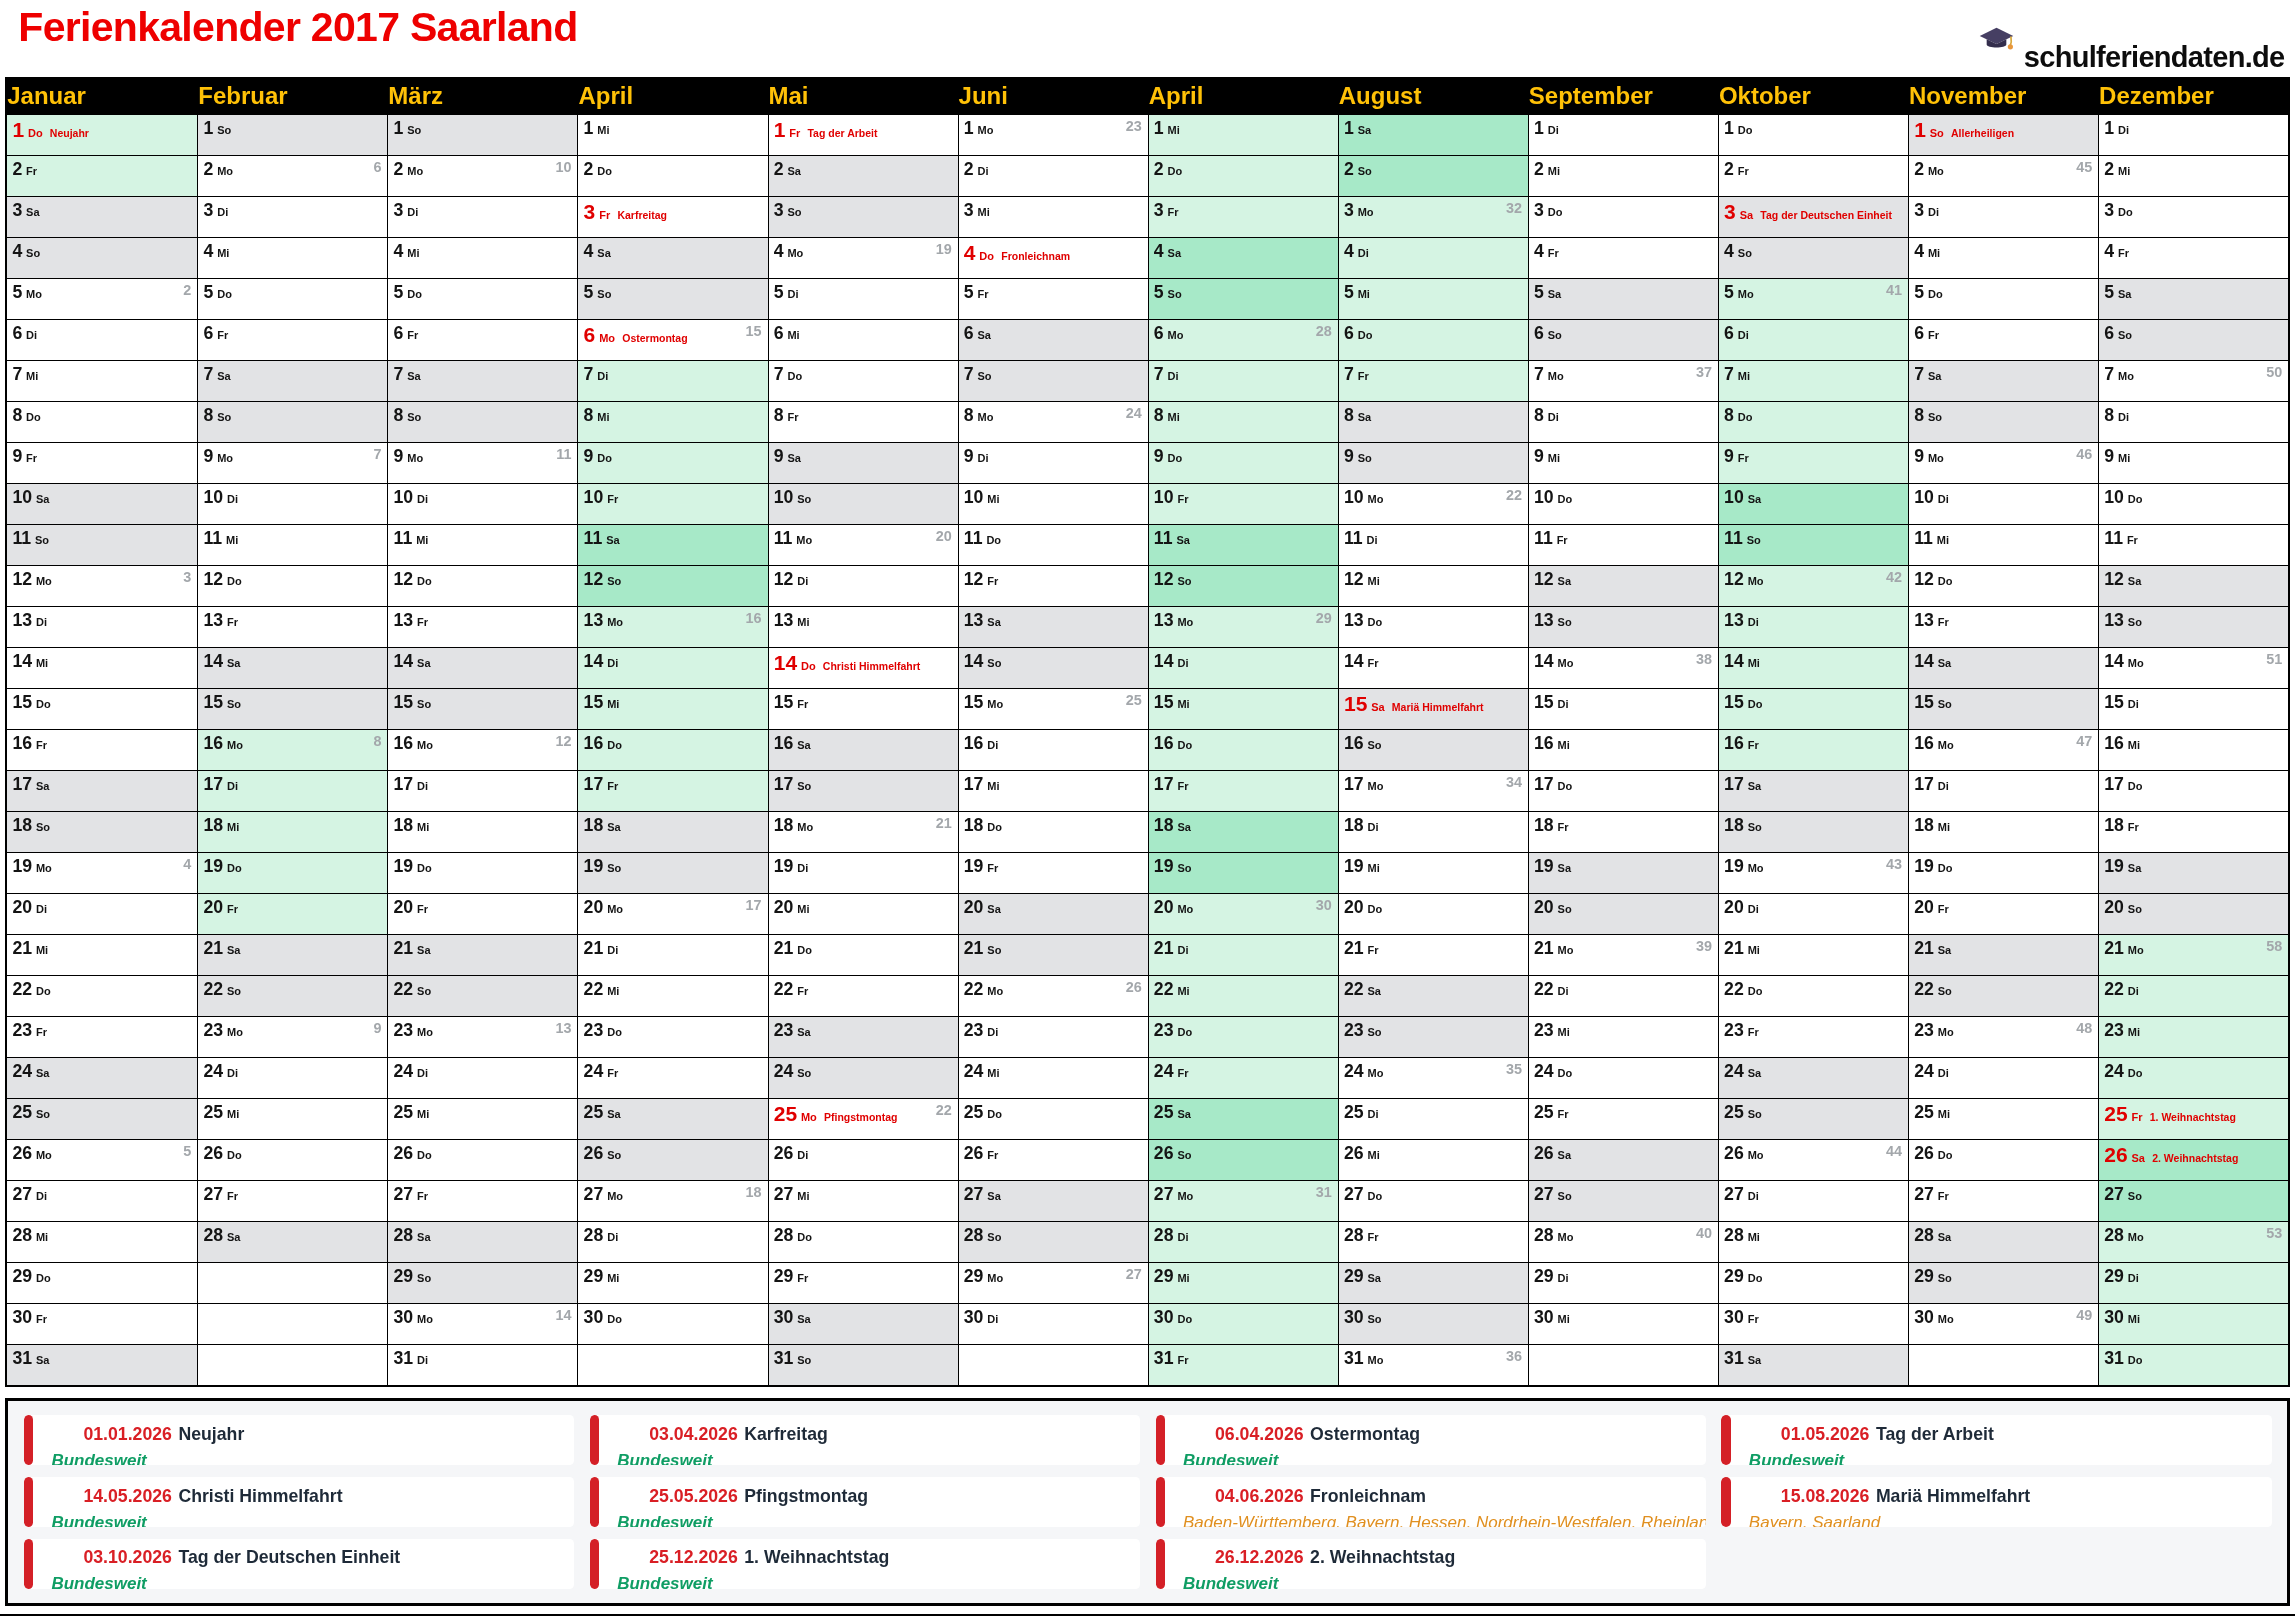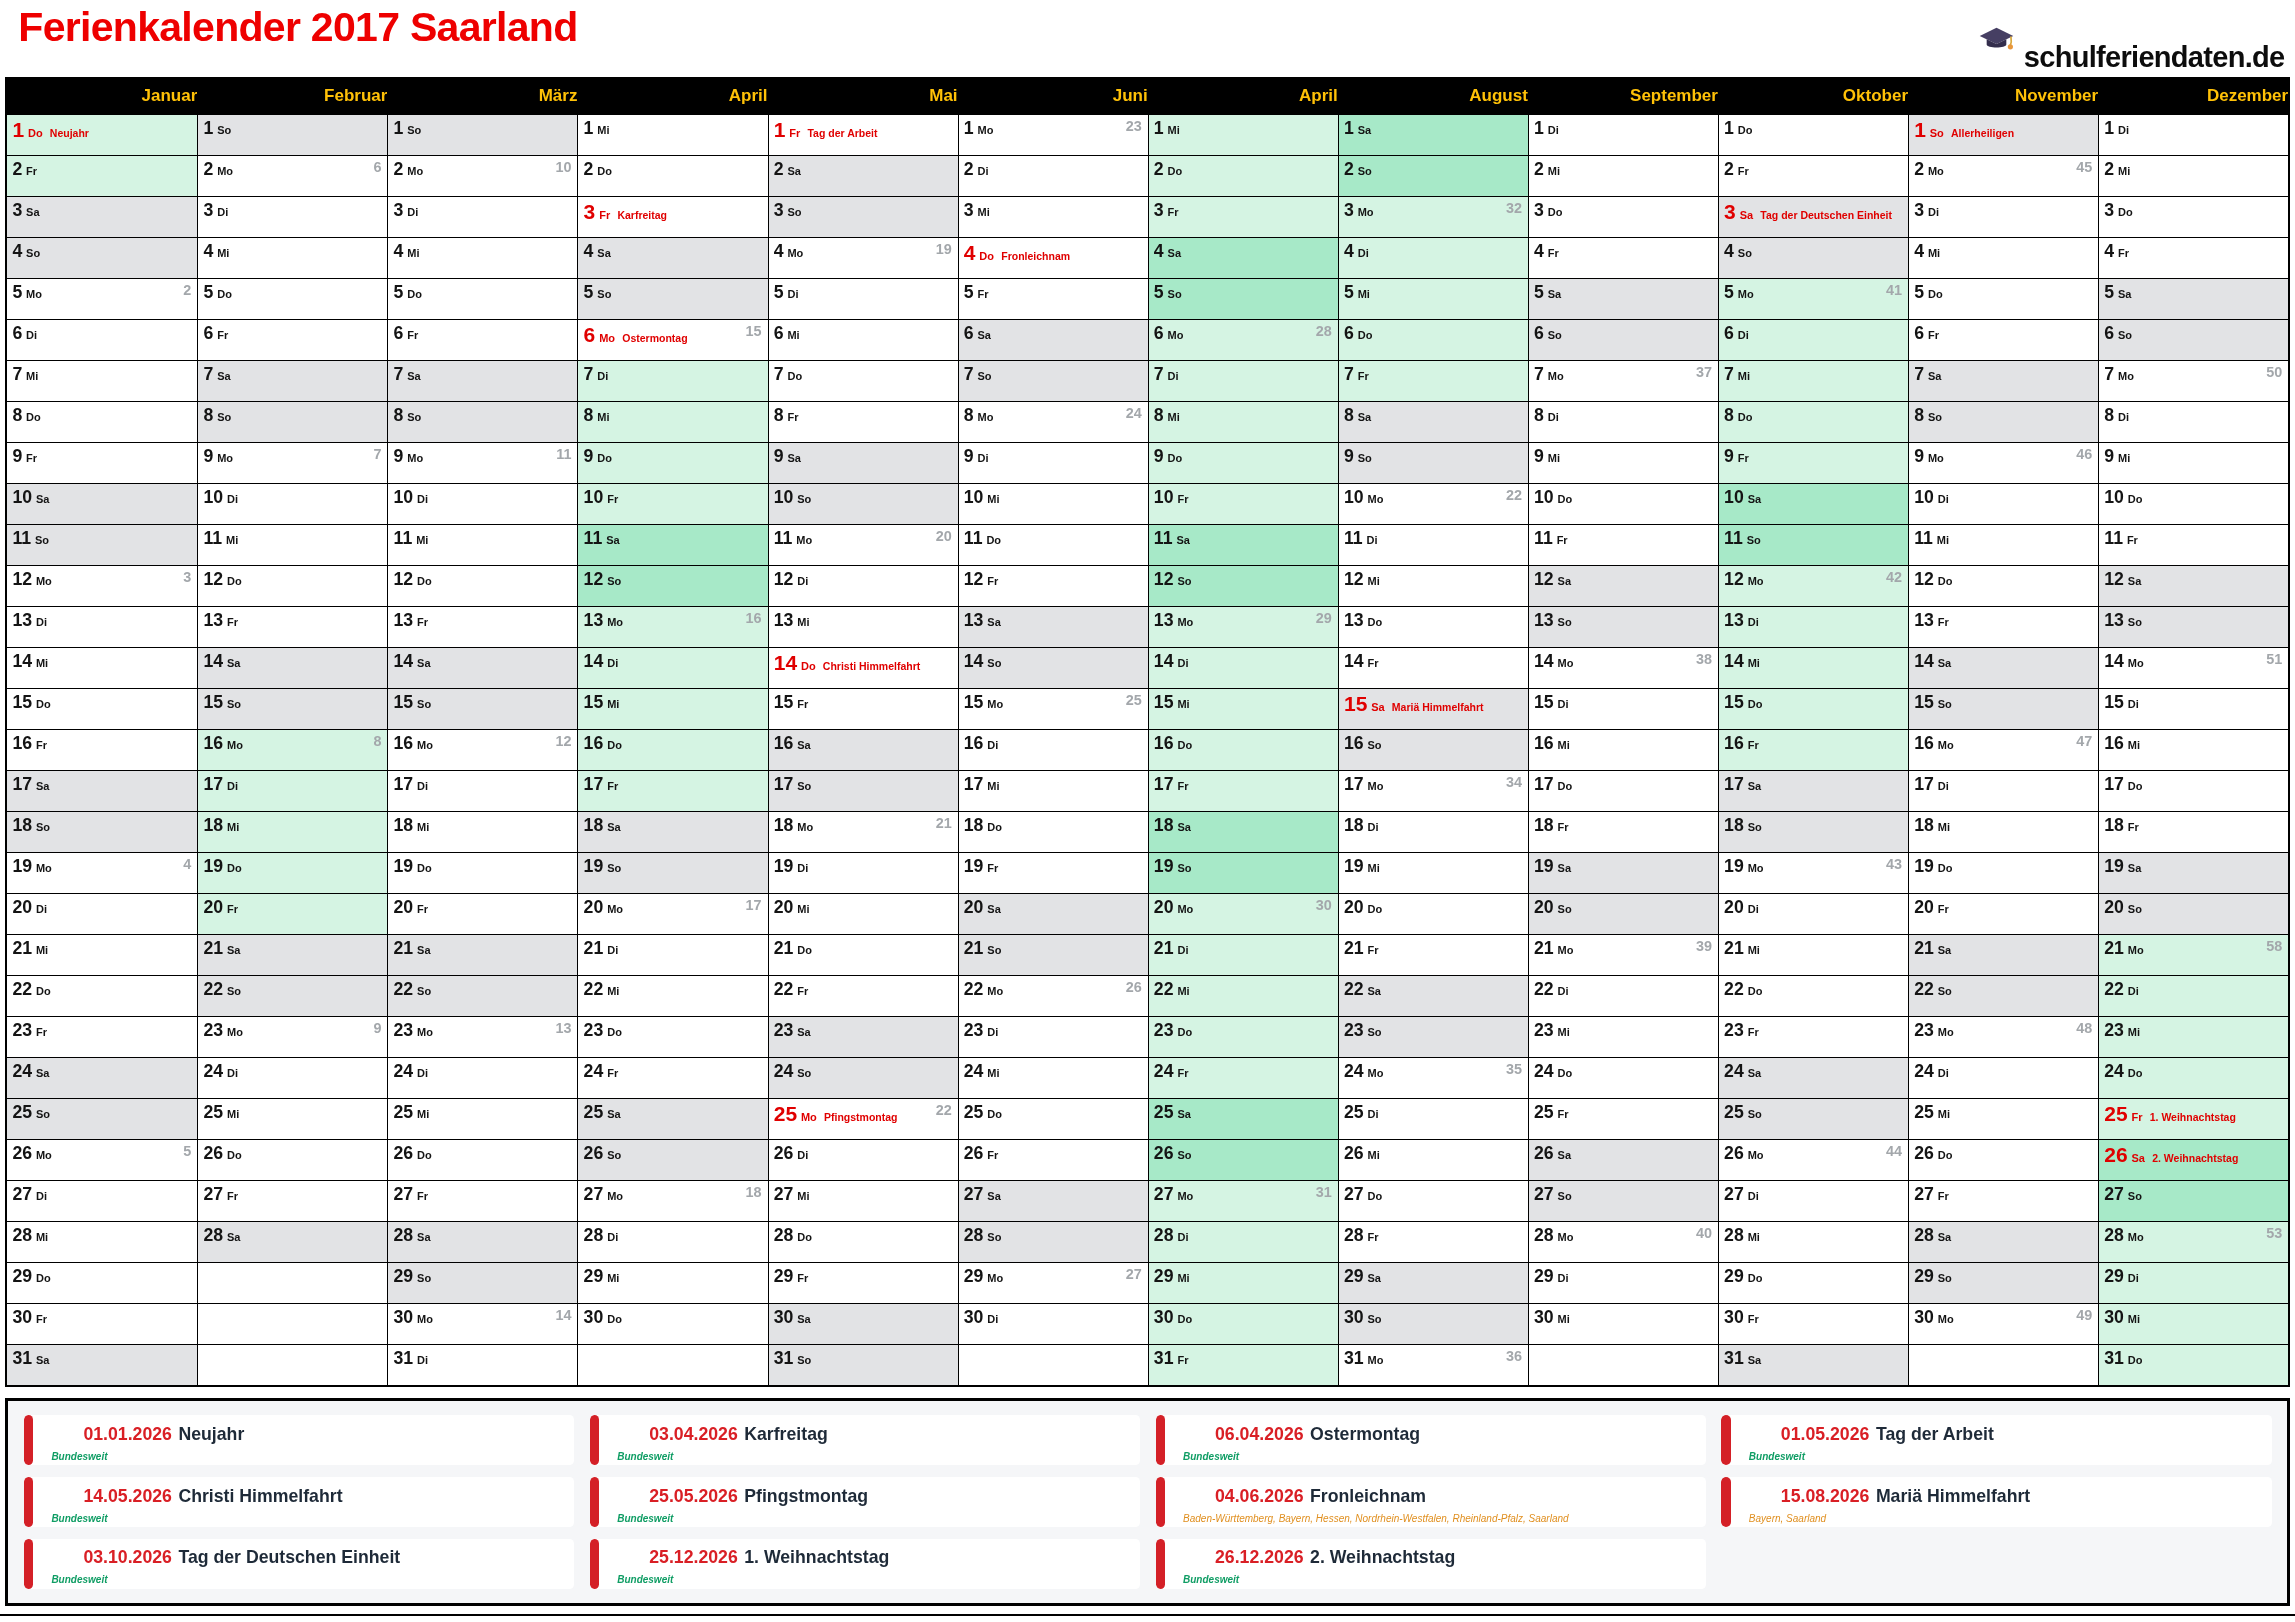--- a/index.html
+++ b/index.html
@@ -12,21 +12,21 @@
                 color:var(--title_red); letter-spacing:-0.7px; }
   .logo { position:absolute; right:10.5px; top:6.5px; display:flex; align-items:center; gap:9.2px; }
   .logo-text { font-size:29px; font-weight:bold; color:#0d0d0d; letter-spacing:-0.7px;margin-top:34px; }
 
   
   .cal { position:absolute; left:5.2px; top:77px; width:2285px; border:2.6px solid #000; background:#fff; }
   .cal-grid { display:grid; grid-template-columns:repeat(12,1fr); }
   .month { border-left:1.3px solid #000; display:flex; flex-direction:column; }
   .month:first-child { border-left:none; }
   .month-header { height:35px; background:var(--header_bg); color:var(--month_gold);
-                  font-size:17px; font-weight:bold; text-align:right; line-height:34px; }
+                  font-size:24px; font-weight:bold; text-align:left; line-height:34px; }
   .cell { position:relative; height:41px; border-top:0.7px solid #000; background:#fff;
           padding:2.6px 3.9px 0 5.2px; white-space:nowrap; overflow:hidden; }
   .cell.weekend { background:var(--weekend_gray); }
   .cell.vac     { background:var(--vacation_green); }
   .cell.vacwe   { background:var(--vacation_weekend_green); }
   .cell .num { font-size:17.7px; font-weight:bold; color:#141414; }
   .cell .wd  { font-size:11px; font-weight:bold; color:#141414; margin-left:3.9px; }
   .cell .hol { font-size:10.5px; font-weight:bold; color:var(--holiday_red); margin-left:7.2px; }
   .cell.red .num { color:var(--holiday_red); font-size:21px; }
   .cell.red .wd  { color:var(--holiday_red); }
@@ -38,21 +38,21 @@
             border:3.9px solid #000; background:var(--legend_bg);
             padding:14.4px 15.7px; display:grid; grid-template-columns:repeat(4,1fr);
             gap:11.8px 15.7px; }
   .card { position:relative; background:#fff; border-radius:4.6px; padding:8.5px 11.8px 0 27.5px;
           overflow:hidden; }
   .card .bar { position:absolute; left:0; top:0; bottom:0; width:9.2px; border-radius:6.5px;
                background:var(--legend_bar_red); }
   .card .l1 { white-space:nowrap;margin-left:32px; }
   .card .date { font-size:17.7px; font-weight:bold; color:var(--legend_date_red); }
   .card .name { font-size:17.7px; font-weight:bold; color:var(--legend_name_dark); margin-left:6.5px; }
-  .card .regions { margin-top:6px; font-size:10px; font-weight:bold; font-style:italic;
+  .card .regions { margin-top:6px; font-size:17px; font-weight:bold; font-style:italic;
                    color:var(--nationwide_green); white-space:nowrap; }
   .card .regions.states { color:var(--states_orange); font-weight:normal; }
 
   .bottom-rule { position:absolute; left:0; top:1614px; width:2295px; height:2px; background:#000; }
 
   
   .cap-icon { width:37px; height:37px; display:block; }
 </style>
 </head>
 <body>

